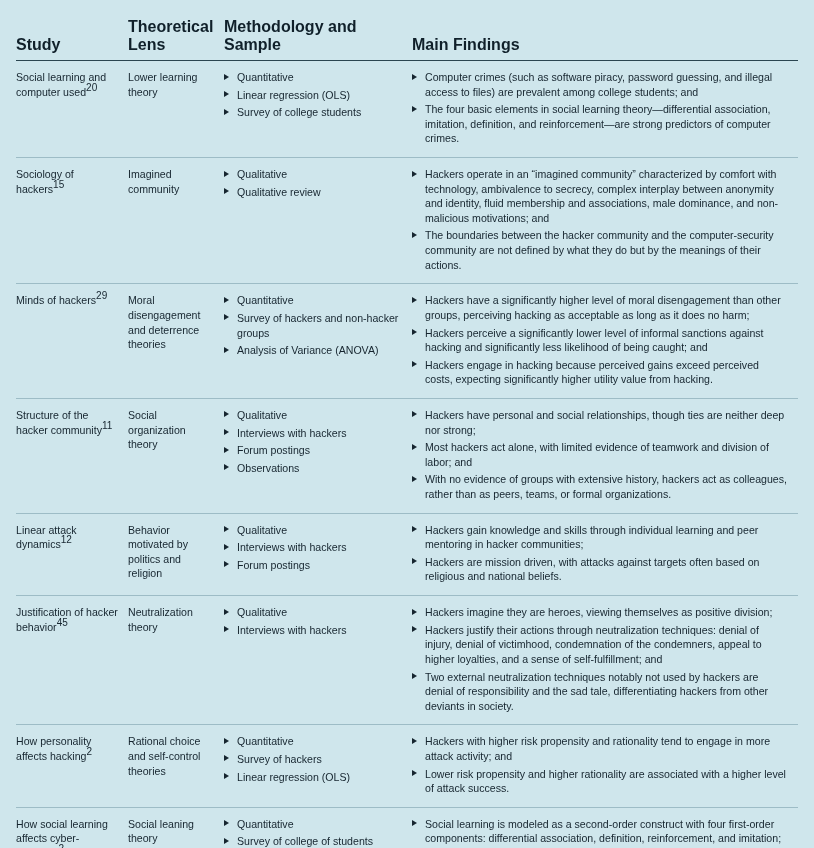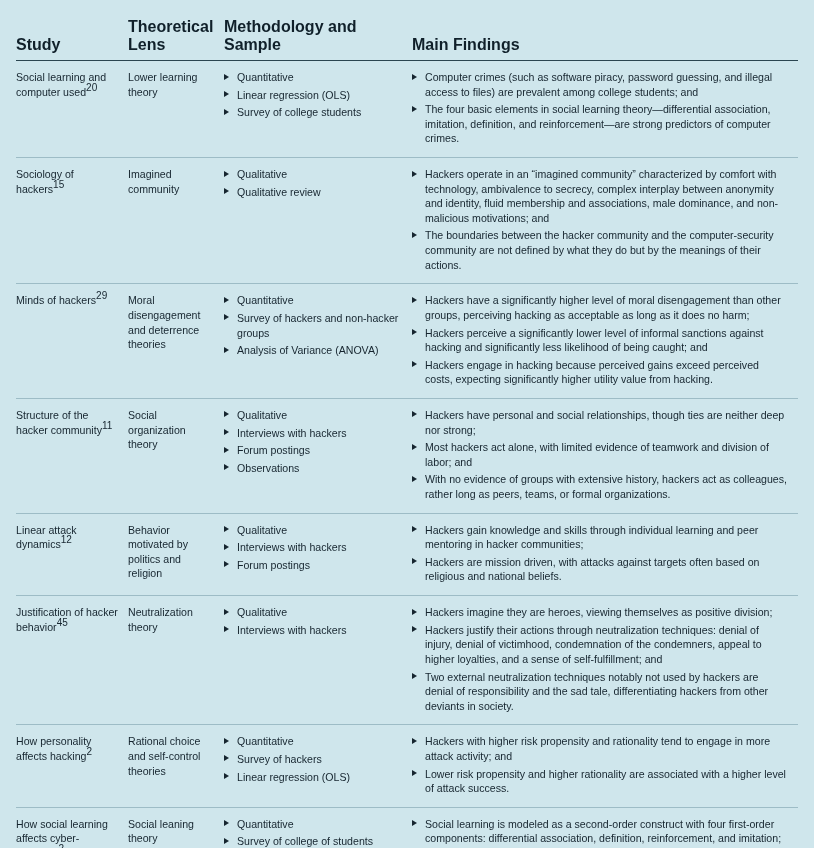--- a/index.html
+++ b/index.html
@@ -160,21 +160,21 @@
               <li><span class="tri"></span><span>Qualitative</span></li>
               <li><span class="tri"></span><span>Interviews with hackers</span></li>
               <li><span class="tri"></span><span>Forum postings</span></li>
               <li><span class="tri"></span><span>Observations</span></li>
             </ul>
           </td>
           <td>
             <ul class="arrows">
               <li><span class="tri"></span><span>Hackers have personal and social relationships, though ties are neither deep nor strong;</span></li>
               <li><span class="tri"></span><span>Most hackers act alone, with limited evidence of teamwork and division of labor; and</span></li>
-              <li><span class="tri"></span><span>With no evidence of groups with extensive history, hackers act as colleagues, rather long as peers, teams, or formal organizations.</span></li>
+              <li><span class="tri"></span><span>With no evidence of groups with extensive history, hackers act as colleagues, rather than as peers, teams, or formal organizations.</span></li>
             </ul>
           </td>
         </tr>
         <tr>
           <td><span class="cell-plain">Linear attack dynamics</span><sup>12</sup></td>
           <td>Behavior motivated by politics and religion</td>
           <td>
             <ul class="arrows">
               <li><span class="tri"></span><span>Qualitative</span></li>
               <li><span class="tri"></span><span>Interviews with hackers</span></li>

